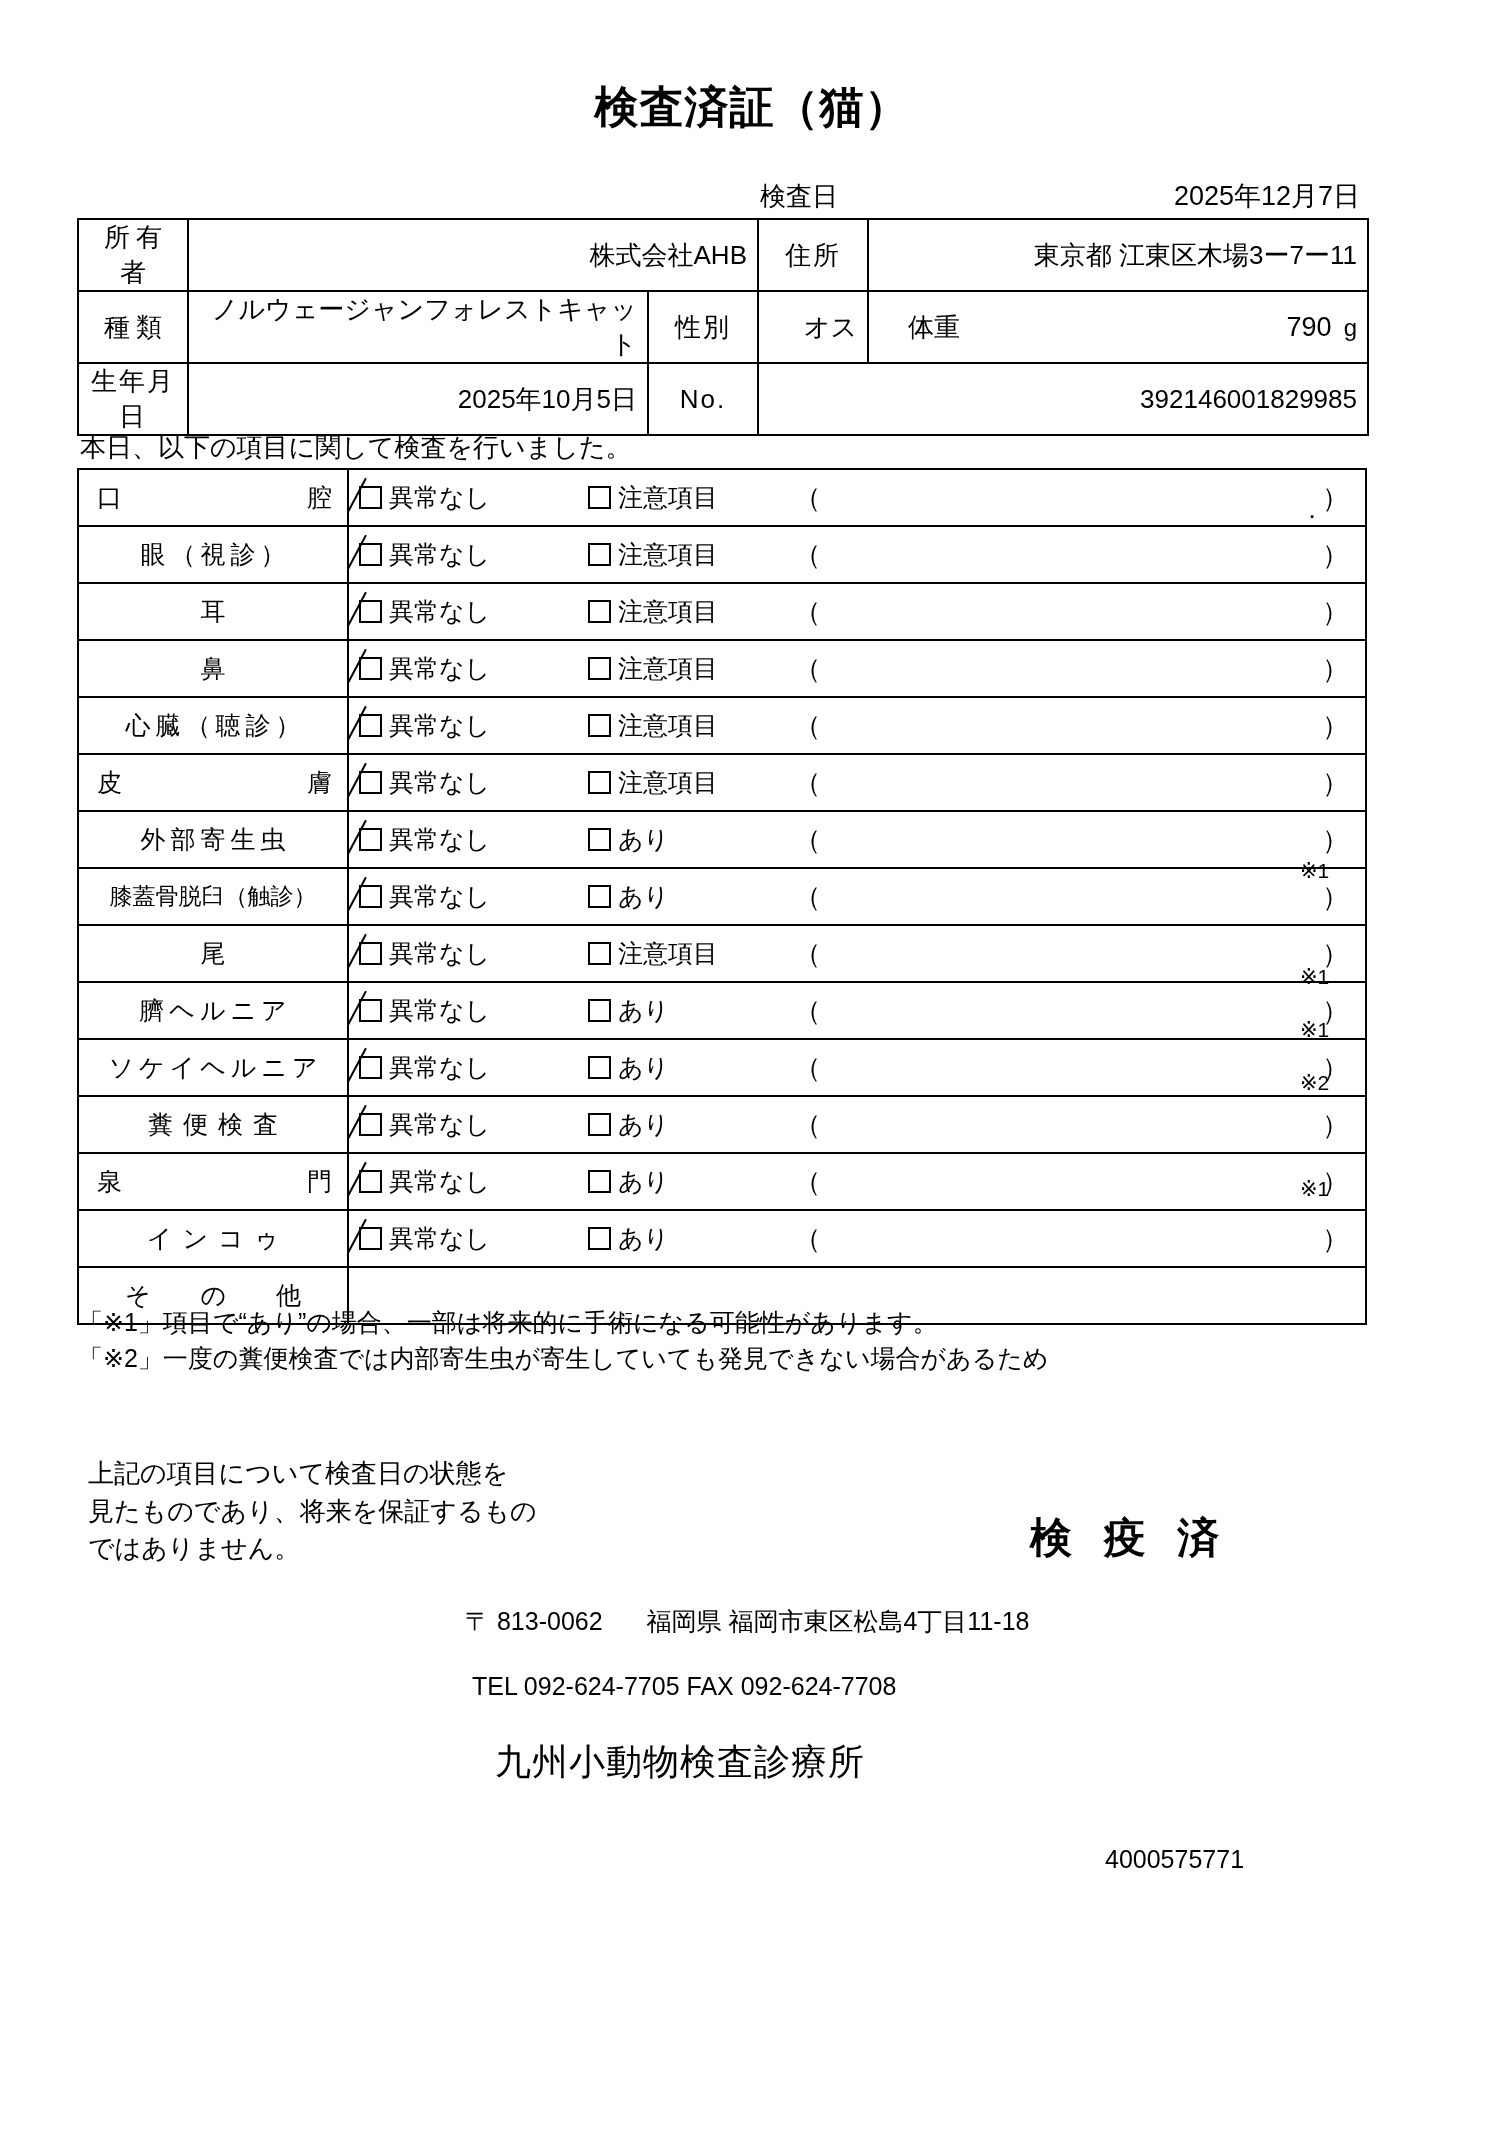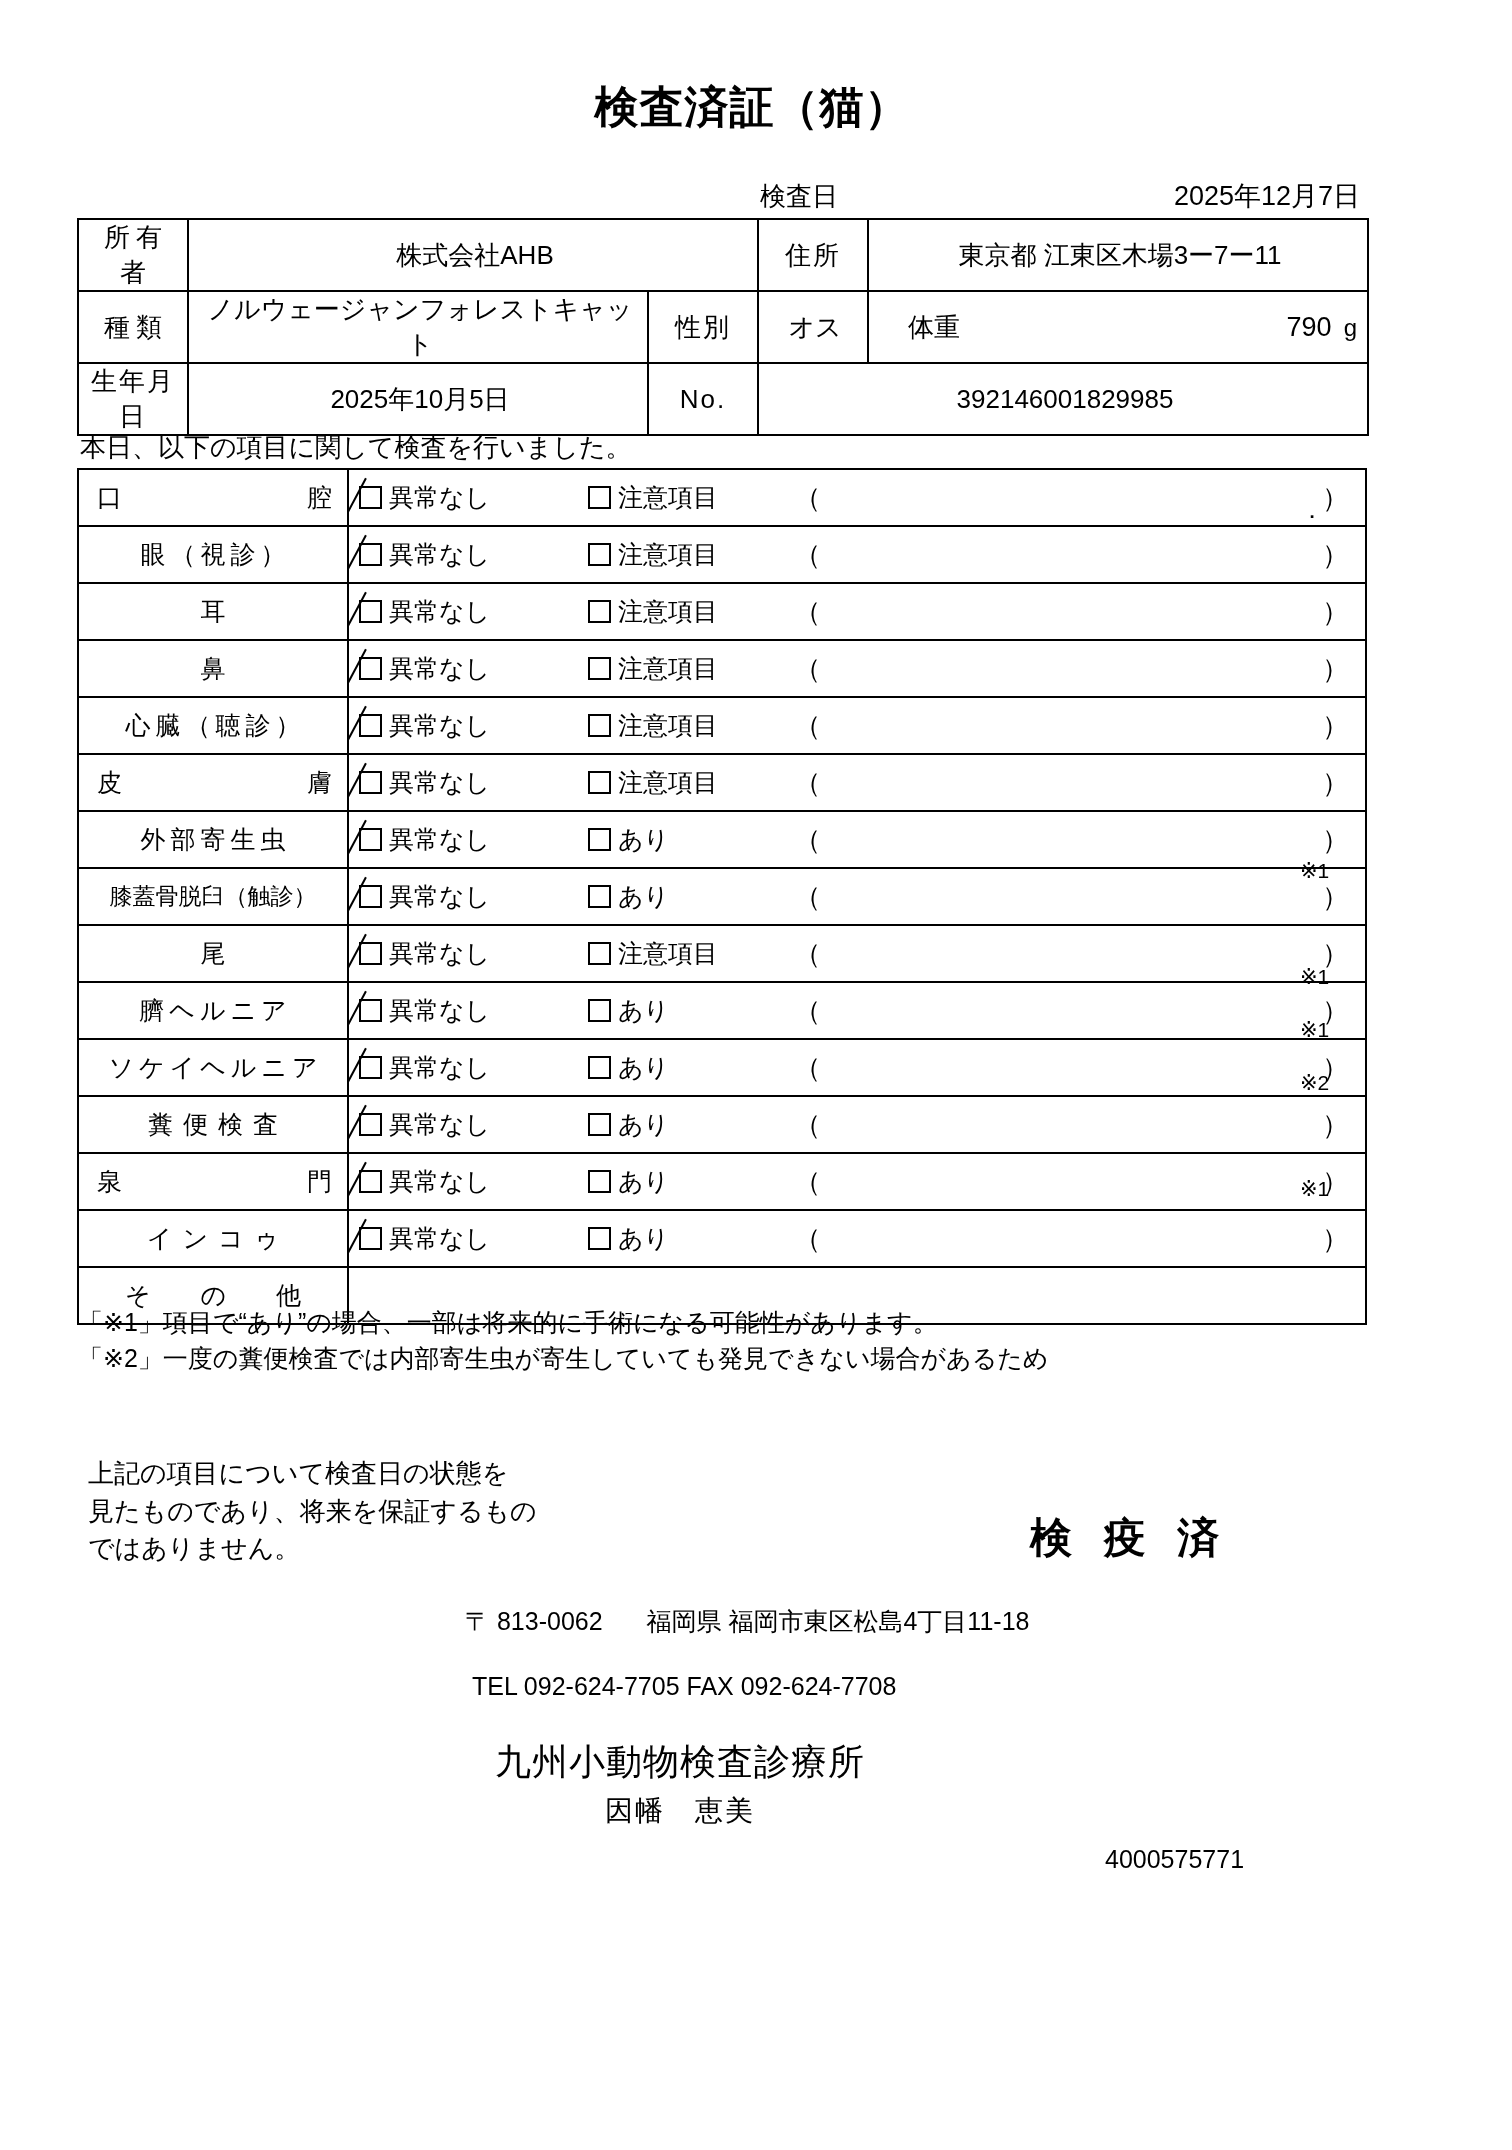--- a/index.html
+++ b/index.html
@@ -74,21 +74,21 @@
   .cell-label {
     text-align: center;
     letter-spacing: 6px;
     padding-left: 16px !important;
   }
   .cell-label-narrow {
     text-align: center;
     letter-spacing: 2px;
   }
   .cell-value {
-    text-align: center;
+    text-align: right;
     padding-left: 14px !important;
   }
   .weight-num { font-size: 27px; }
   .weight-unit { font-size: 24px; padding-left: 12px; }
 
   
   .lead-text {
     position: absolute;
     left: 80px;
     top: 430px;
@@ -552,21 +552,20 @@
 
   <div class="stamp">検 疫 済</div>
 
   <div class="addr-line">
     <span>〒 813-0062</span>
     <span class="gap"></span>
     <span>福岡県 福岡市東区松島4丁目11-18</span>
   </div>
   <div class="tel-line">TEL 092-624-7705  FAX 092-624-7708</div>
   <div class="clinic-name">九州小動物検査診療所</div>
-  <div class="clinic-person">因幡　恵美</div>
   <div class="doc-number">4000575771</div>
 
 <div class="dot-mark" style="top: 494px;">．</div>
     <div class="note-mark" style="top: 859px;">※1</div>
     <div class="note-mark" style="top: 965px;">※1</div>
     <div class="note-mark" style="top: 1018px;">※1</div>
     <div class="note-mark" style="top: 1071px;">※2</div>
     <div class="note-mark" style="top: 1177px;">※1</div>
   </div>
 

